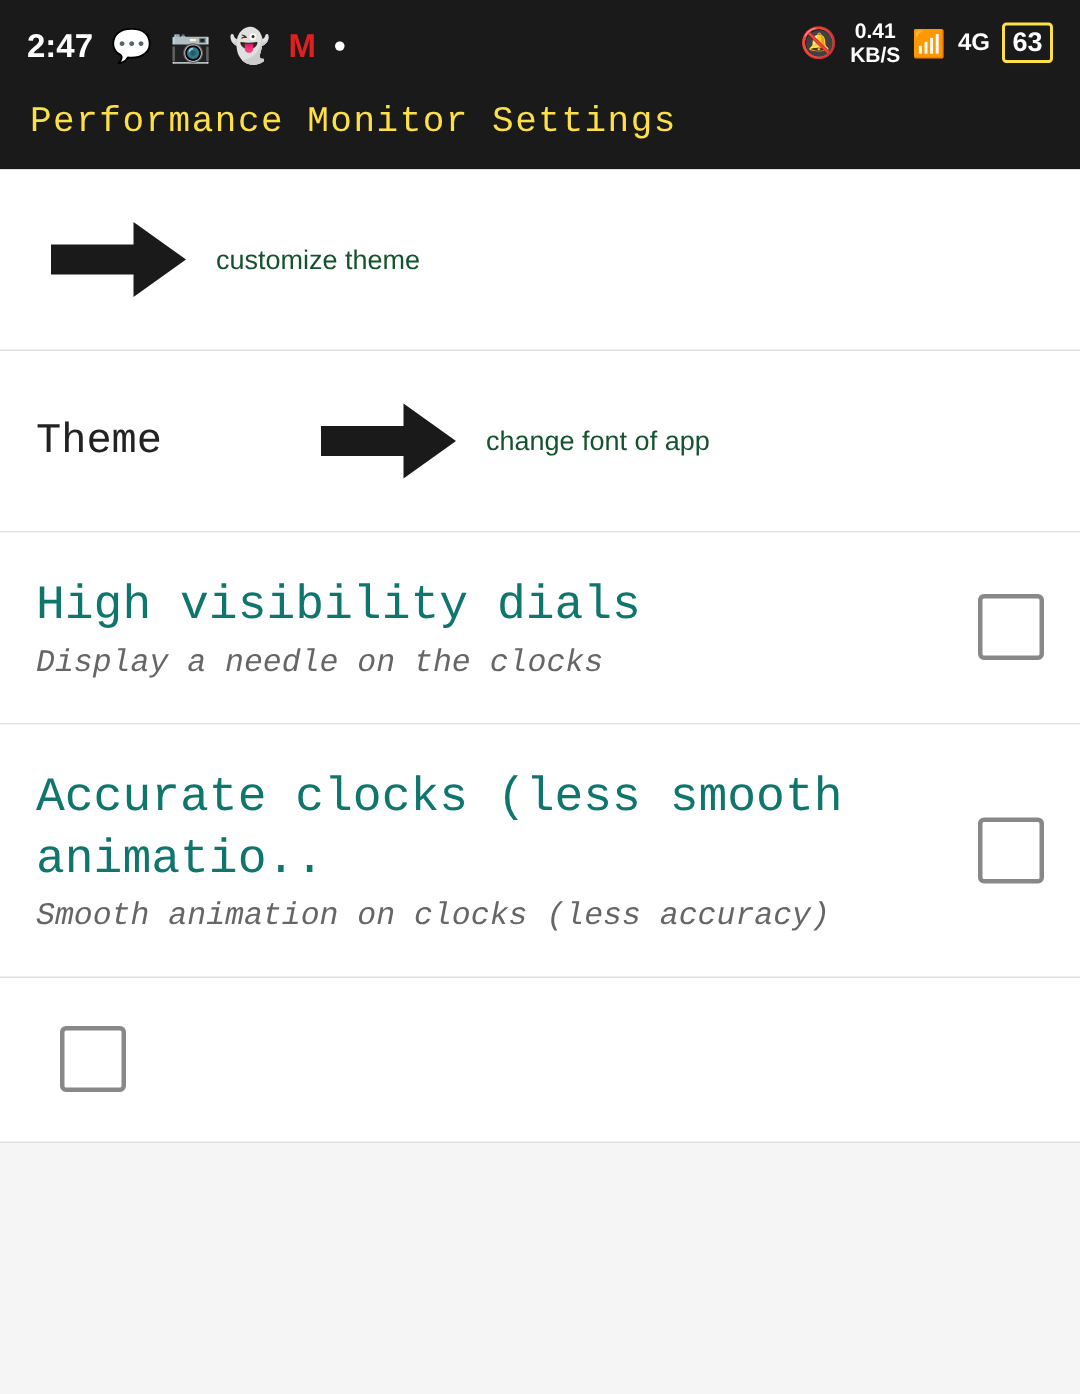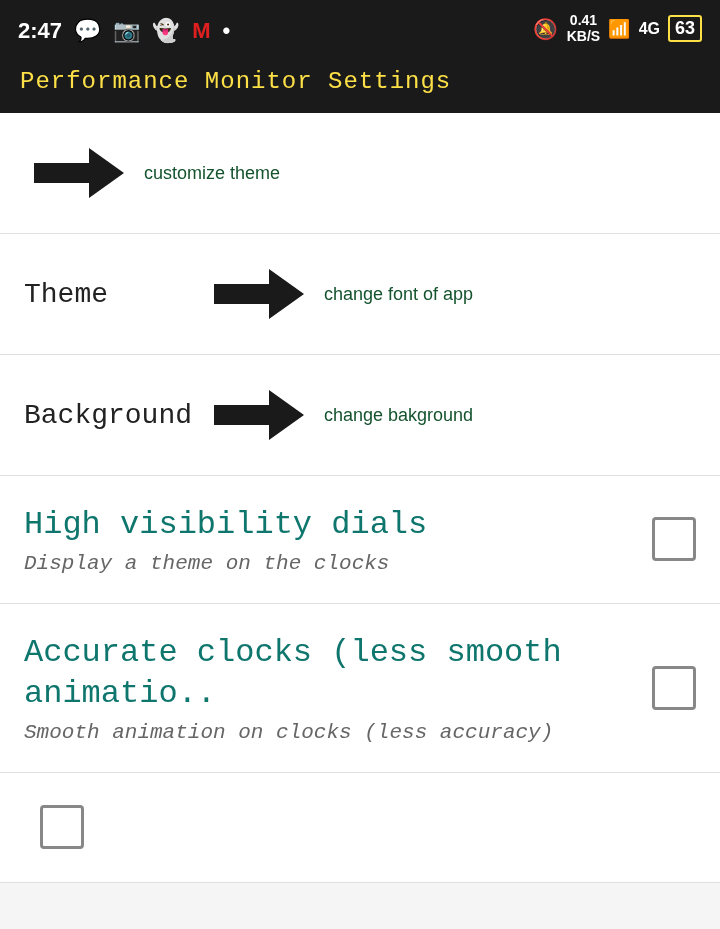--- a/index.html
+++ b/index.html
@@ -172,32 +172,25 @@
   </div>
 
   <div class="setting-row-arrow">
     <span class="row-label">Theme</span>
     <svg class="arrow-svg arrow-icon" viewBox="0 0 90 60" xmlns="http://www.w3.org/2000/svg">
       <polygon points="0,20 55,20 55,5 90,30 55,55 55,40 0,40" fill="#1a1a1a"></polygon>
     </svg>
     <span class="row-description">change font of app</span>
   </div>
 
-  <div class="setting-row-arrow">
-    <span class="row-label">Background</span>
-    <svg class="arrow-svg arrow-icon" viewBox="0 0 90 60" xmlns="http://www.w3.org/2000/svg">
-      <polygon points="0,20 55,20 55,5 90,30 55,55 55,40 0,40" fill="#1a1a1a"></polygon>
-    </svg>
-    <span class="row-description">change bakground</span>
-  </div>
 
   <div class="setting-row-check">
     <div class="row-text-block">
       <div class="row-title">High visibility dials</div>
-      <div class="row-subtitle">Display a theme on the clocks</div>
+      <div class="row-subtitle">Display a needle on the clocks</div>
     </div>
     <div class="checkbox"></div>
   </div>
 
   <div class="setting-row-check">
     <div class="row-text-block">
       <div class="row-title">Accurate clocks (less smooth animatio..</div>
       <div class="row-subtitle">Smooth animation on clocks (less accuracy)</div>
     </div>
     <div class="checkbox"></div>

